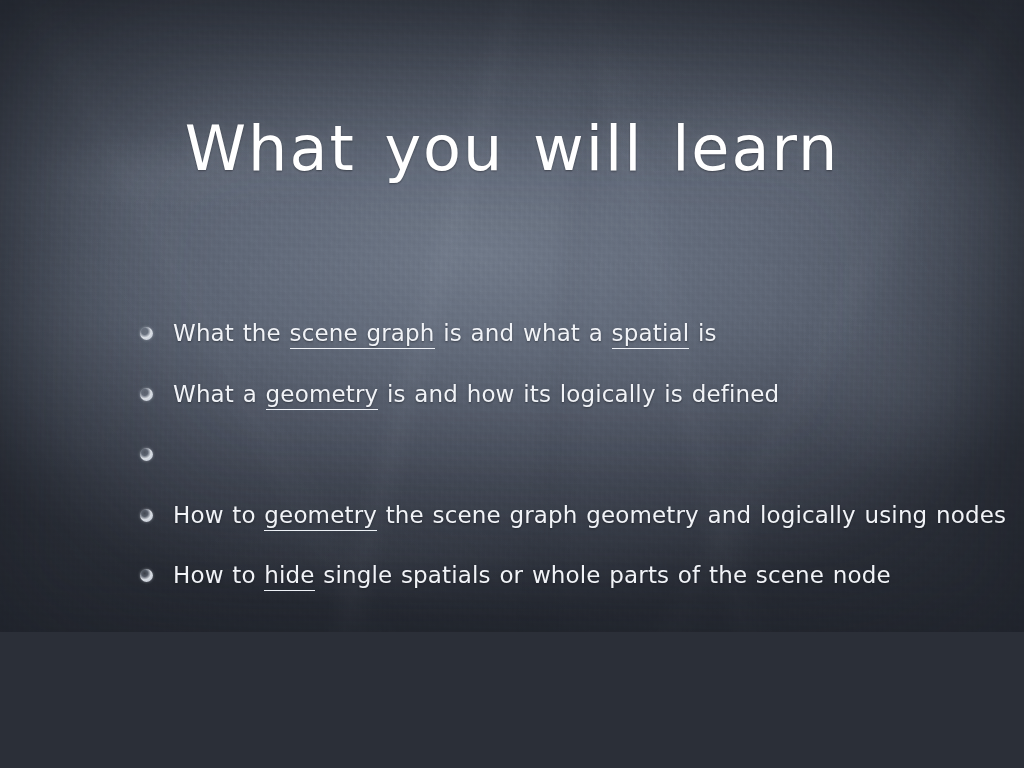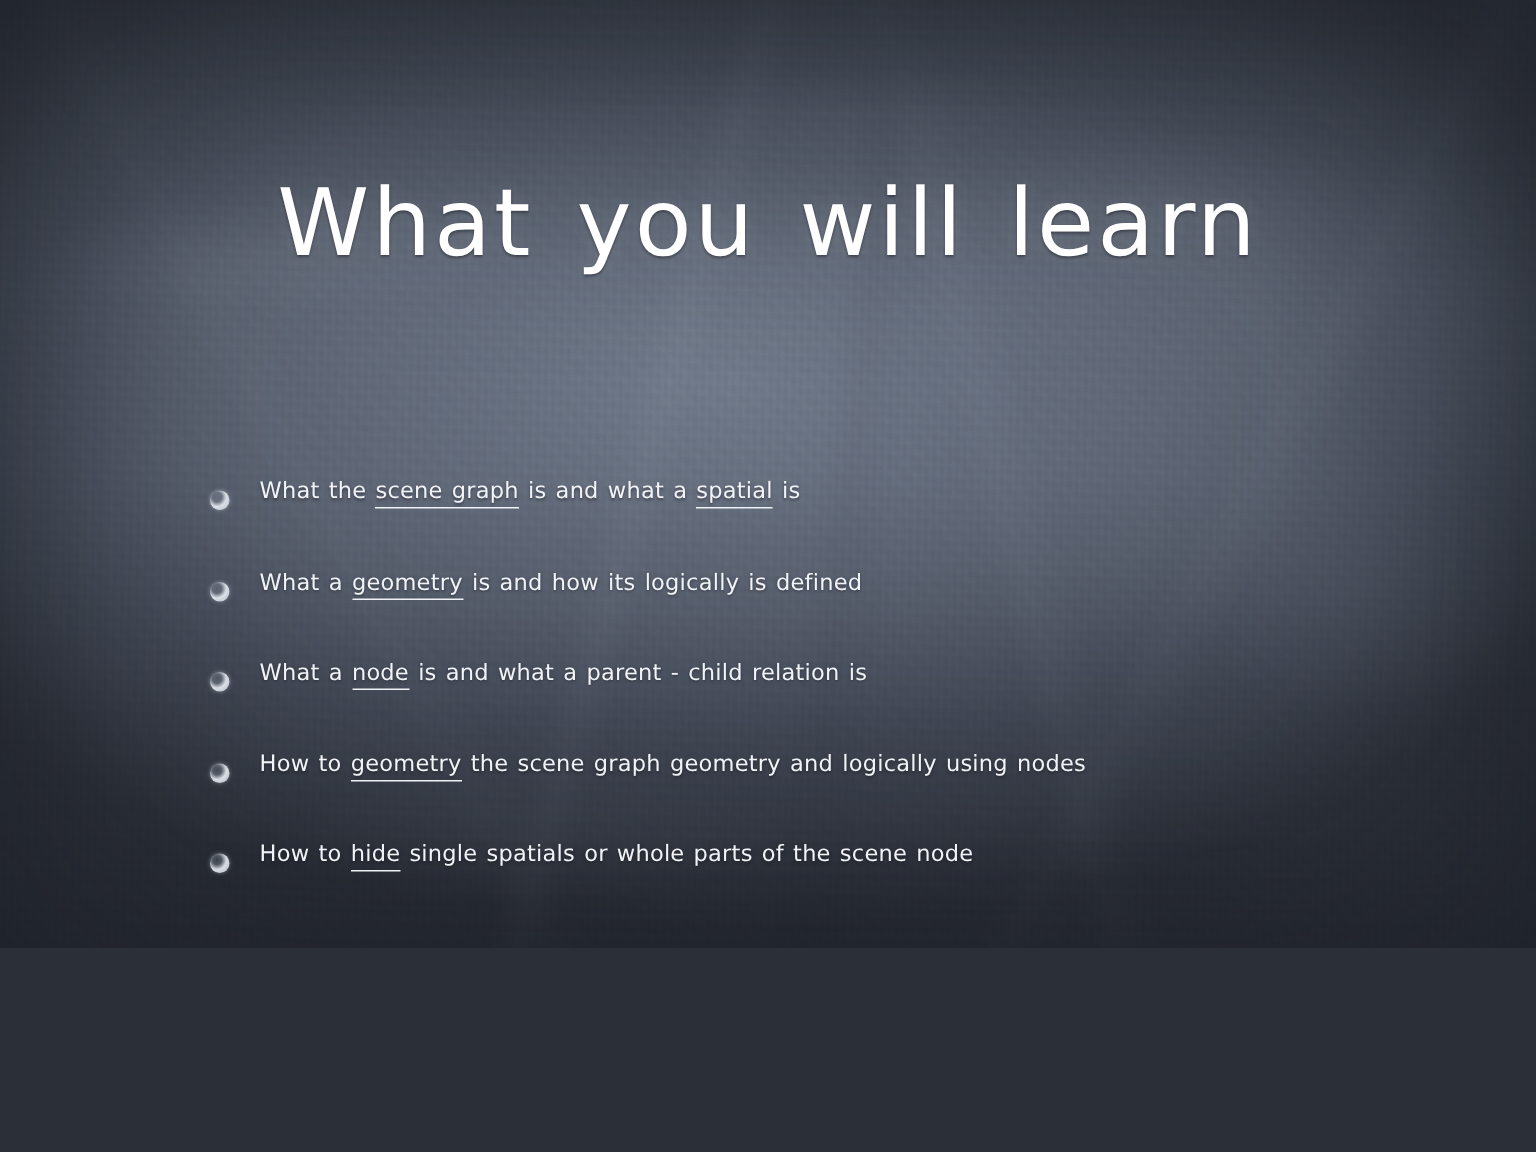--- a/index.html
+++ b/index.html
@@ -115,21 +115,21 @@
         rgba(255,255,255,0.10) 0%,
         rgba(120,128,142,0.55) 26%,
         rgba(232,236,242,0.92) 52%,
         rgba(208,214,224,0.95) 74%,
         rgba(150,158,172,0.55) 100%);
     box-shadow: 0 0 3px rgba(235,240,248,0.40);
   }
   .bullet-text {
     color: #f1f3f7;
     font-family: "DejaVu Sans", sans-serif;
-    font-size: 15px;
+    font-size: 23px;
     line-height: 1.32;
     letter-spacing: 0.15px;
     word-spacing: 1.2px;
     white-space: nowrap;
     text-shadow: 0 1px 2px rgba(22,25,32,0.50);
   }
   .bullet-text u {
     text-decoration: none;
     border-bottom: 1.4px solid #eef1f6;
     padding-bottom: 2px;
@@ -151,21 +151,20 @@
       <div class="bullet-row">
         <span class="bullet-marker"></span>
         <span class="bullet-text"><span>What the </span><u>scene graph</u><span> is and what a </span><u>spatial</u><span> is</span></span>
       </div>
       <div class="bullet-row">
         <span class="bullet-marker"></span>
         <span class="bullet-text"><span>What a </span><u>geometry</u><span> is and how its logically is defined</span></span>
       </div>
       <div class="bullet-row">
         <span class="bullet-marker"></span>
-        <span class="bullet-text"><span>What a </span><u>node</u><span> is and what a parent - child relation is</span></span>
       </div>
       <div class="bullet-row">
         <span class="bullet-marker"></span>
         <span class="bullet-text"><span>How to </span><u>geometry</u><span> the scene graph geometry and logically using nodes</span></span>
       </div>
       <div class="bullet-row">
         <span class="bullet-marker"></span>
         <span class="bullet-text"><span>How to </span><u>hide</u><span> single spatials or whole parts of the scene node</span></span>
       </div>
     </div>

